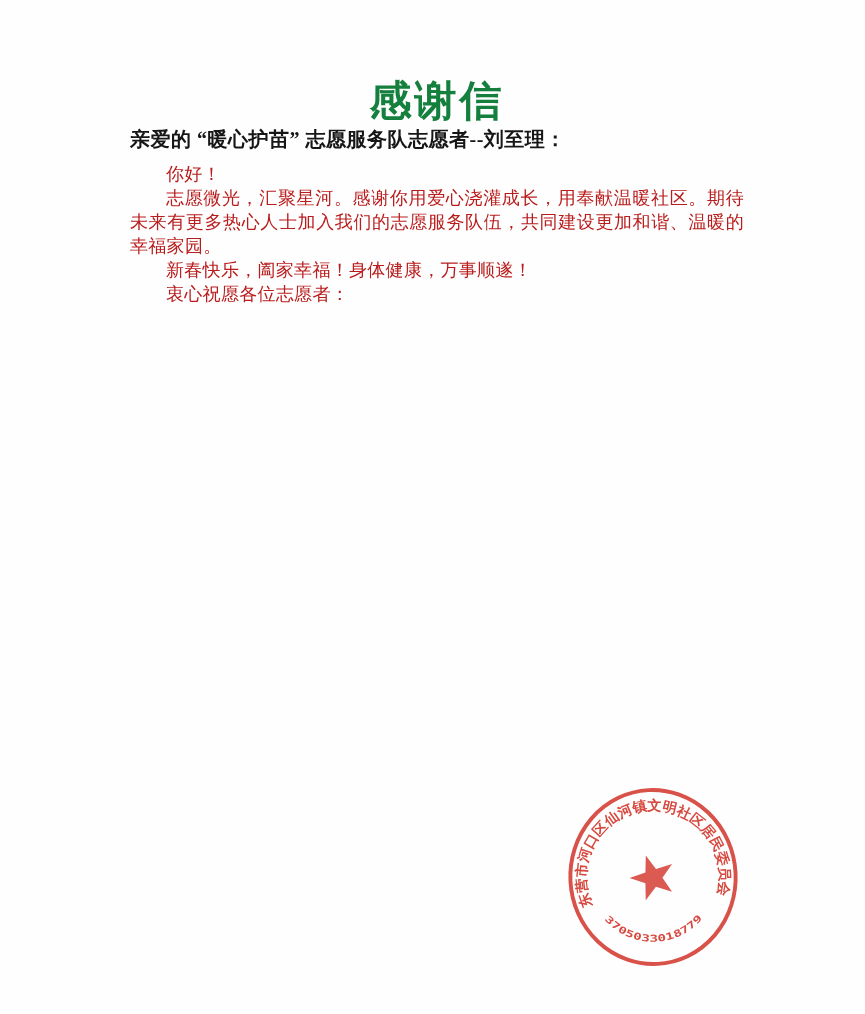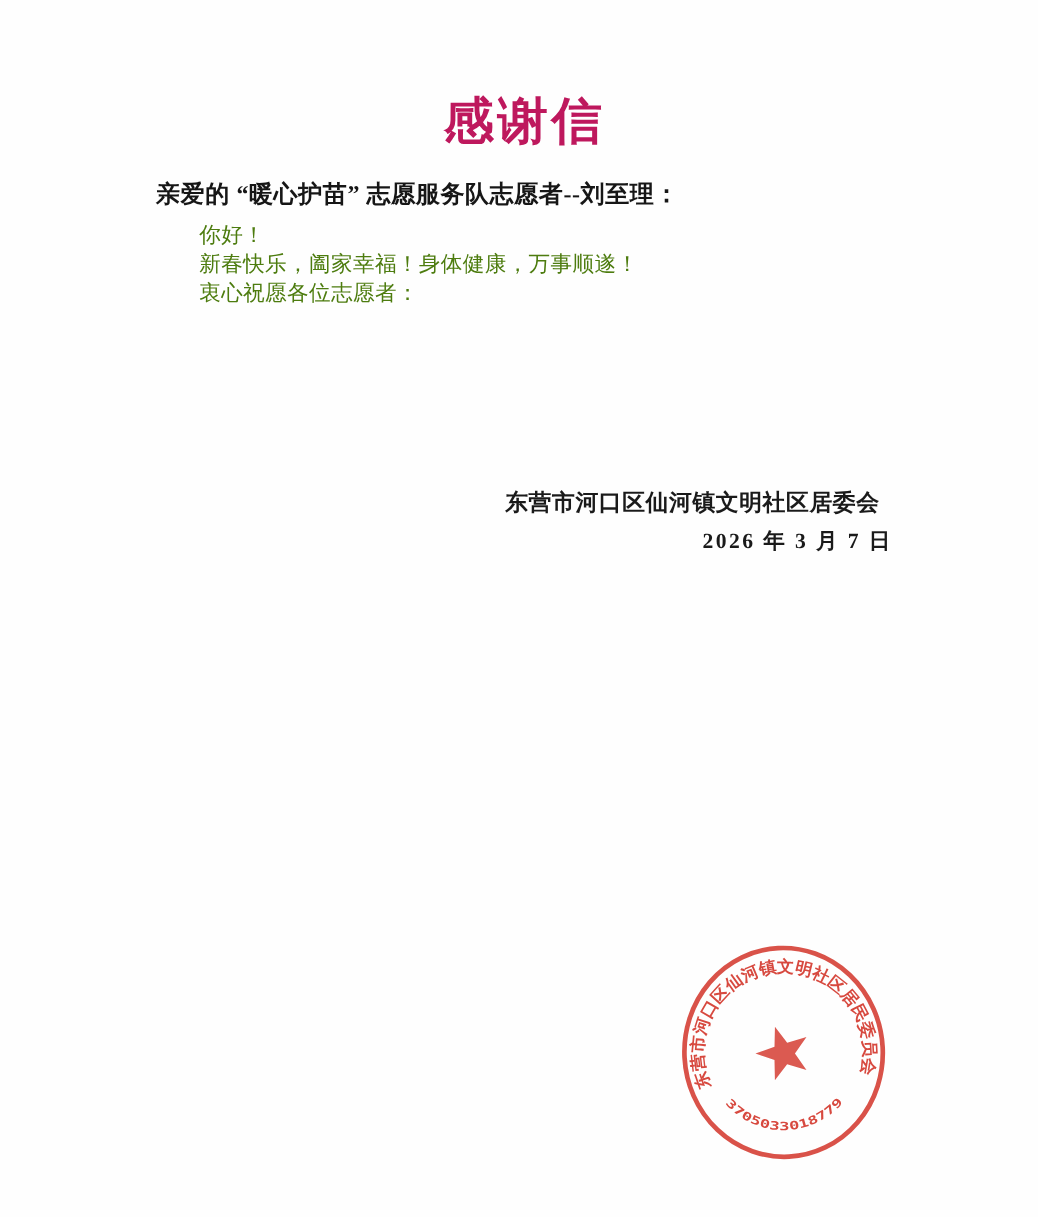--- a/index.html
+++ b/index.html
@@ -17,37 +17,36 @@
     height: 1014px;
     background: #fefefe;
     padding: 76px 121px 0 130px;
   }
   .letter-title {
     text-align: center;
     font-family: "Liberation Sans", "DejaVu Sans", sans-serif;
     font-weight: 800;
     font-size: 42px;
     letter-spacing: 3px;
-    color: #be185d;
+    color: #15803d;
     line-height: 1.2;
   }
   .salutation {
-    margin-top: 22px;
     font-size: 20px;
     font-weight: bold;
     color: #161616;
     letter-spacing: 0.5px;
   }
   .letter-body { margin-top: 9px; }
   .letter-body p {
     font-size: 18px;
     line-height: 24px;
     text-indent: 2em;
     text-align: justify;
-    color: #4d7c0f;
+    color: #b91c1c;
     letter-spacing: 0.3px;
   }
   .signature-block {
     margin-top: 150px;
     text-align: right;
   }
   .signature-org {
     font-size: 19px;
     font-weight: bold;
     color: #1a1a1a;
@@ -88,28 +87,25 @@
 <body>
 
 <div class="page">
 
   <h1 class="letter-title">感谢信</h1>
 
   <div class="salutation">亲爱的 “暖心护苗” 志愿服务队志愿者--刘至理：</div>
 
   <div class="letter-body">
     <p>你好！</p>
+    <p>志愿微光，汇聚星河。感谢你用爱心浇灌成长，用奉献温暖社区。期待未来有更多热心人士加入我们的志愿服务队伍，共同建设更加和谐、温暖的幸福家园。</p>
     <p>新春快乐，阖家幸福！身体健康，万事顺遂！</p>
     <p>衷心祝愿各位志愿者：</p>
   </div>
 
-  <div class="signature-block">
-    <div class="signature-org">东营市河口区仙河镇文明社区居委会</div>
-    <div class="signature-date">2026 年 3 月 7 日</div>
-  </div>
 
   <div class="stamp">
     <svg viewBox="0 0 200 210" xmlns="http://www.w3.org/2000/svg">
       <defs>
         <path id="ringPath" d="M 28.6 133.9 A 77 77 0 1 1 171.4 133.9" fill="none"></path>
         <path id="codePath" d="M 41.7 151.0 A 74 74 0 0 0 158.3 151.0" fill="none"></path>
       </defs>
       <ellipse cx="100" cy="105" rx="95" ry="100" fill="none" stroke="#d5392e" stroke-width="4.5" opacity="0.95"></ellipse>
       <text class="stamp-ring-text" fill="#d5392e">
         <textPath href="#ringPath" startOffset="0" textLength="296" lengthAdjust="spacingAndGlyphs">东营市河口区仙河镇文明社区居民委员会</textPath>

